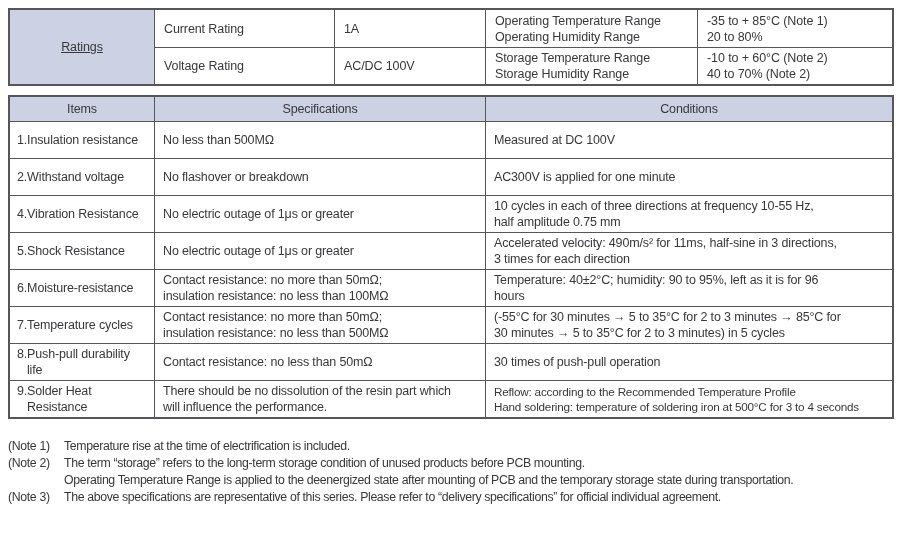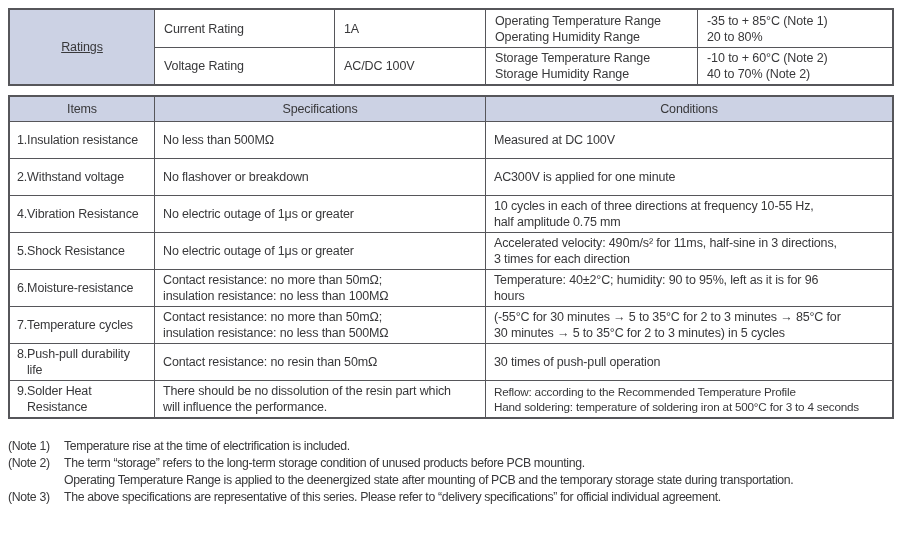--- a/index.html
+++ b/index.html
@@ -129,21 +129,21 @@
         <div class="srow">
           <div class="cell c-item">7.Temperature cycles</div>
           <div class="cell c-spec">Contact resistance: no more than 50mΩ;
 insulation resistance: no less than 500MΩ</div>
           <div class="cell c-cond">(-55°C for 30 minutes → 5 to 35°C for 2 to 3 minutes → 85°C for
 30 minutes → 5 to 35°C for 2 to 3 minutes) in 5 cycles</div>
         </div>
         <div class="srow">
           <div class="cell c-item">8.Push-pull durability
 &nbsp;&nbsp;&nbsp;life</div>
-          <div class="cell c-spec">Contact resistance: no resin than 50mΩ</div>
+          <div class="cell c-spec">Contact resistance: no less than 50mΩ</div>
           <div class="cell c-cond">30 times of push-pull operation</div>
         </div>
         <div class="srow">
           <div class="cell c-item">9.Solder Heat
 &nbsp;&nbsp;&nbsp;Resistance</div>
           <div class="cell c-spec">There should be no dissolution of the resin part which
 will influence the performance.</div>
           <div class="cell c-cond">Reflow: according to the Recommended Temperature Profile
 Hand soldering: temperature of soldering iron at 500°C for 3 to 4 seconds</div>
         </div>

